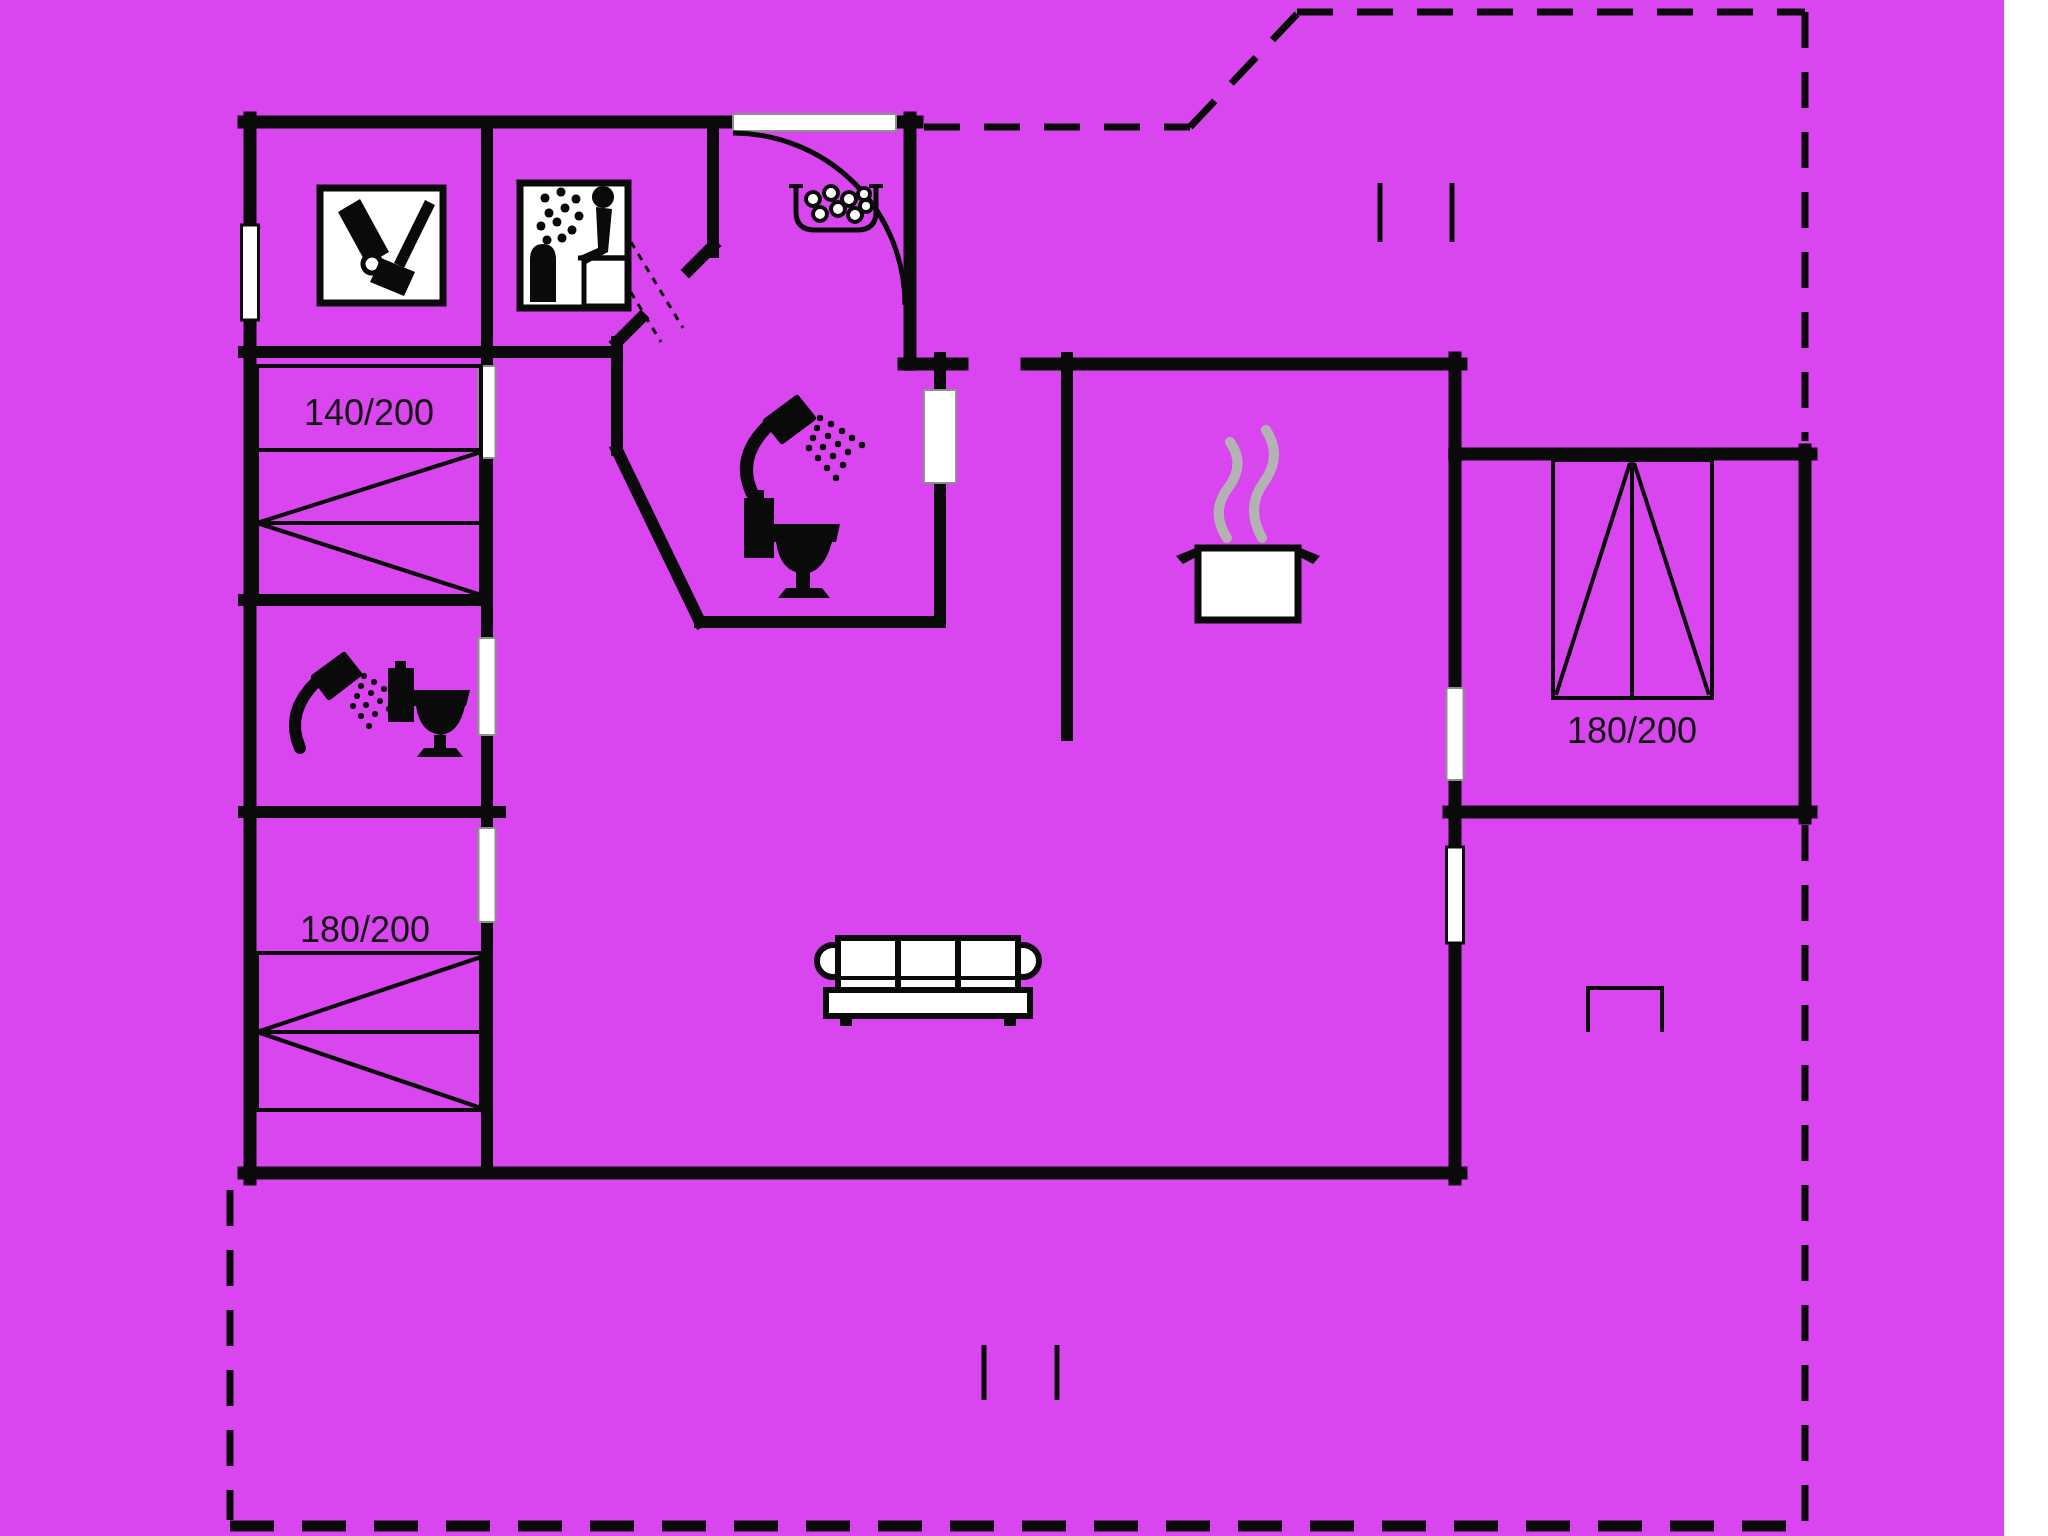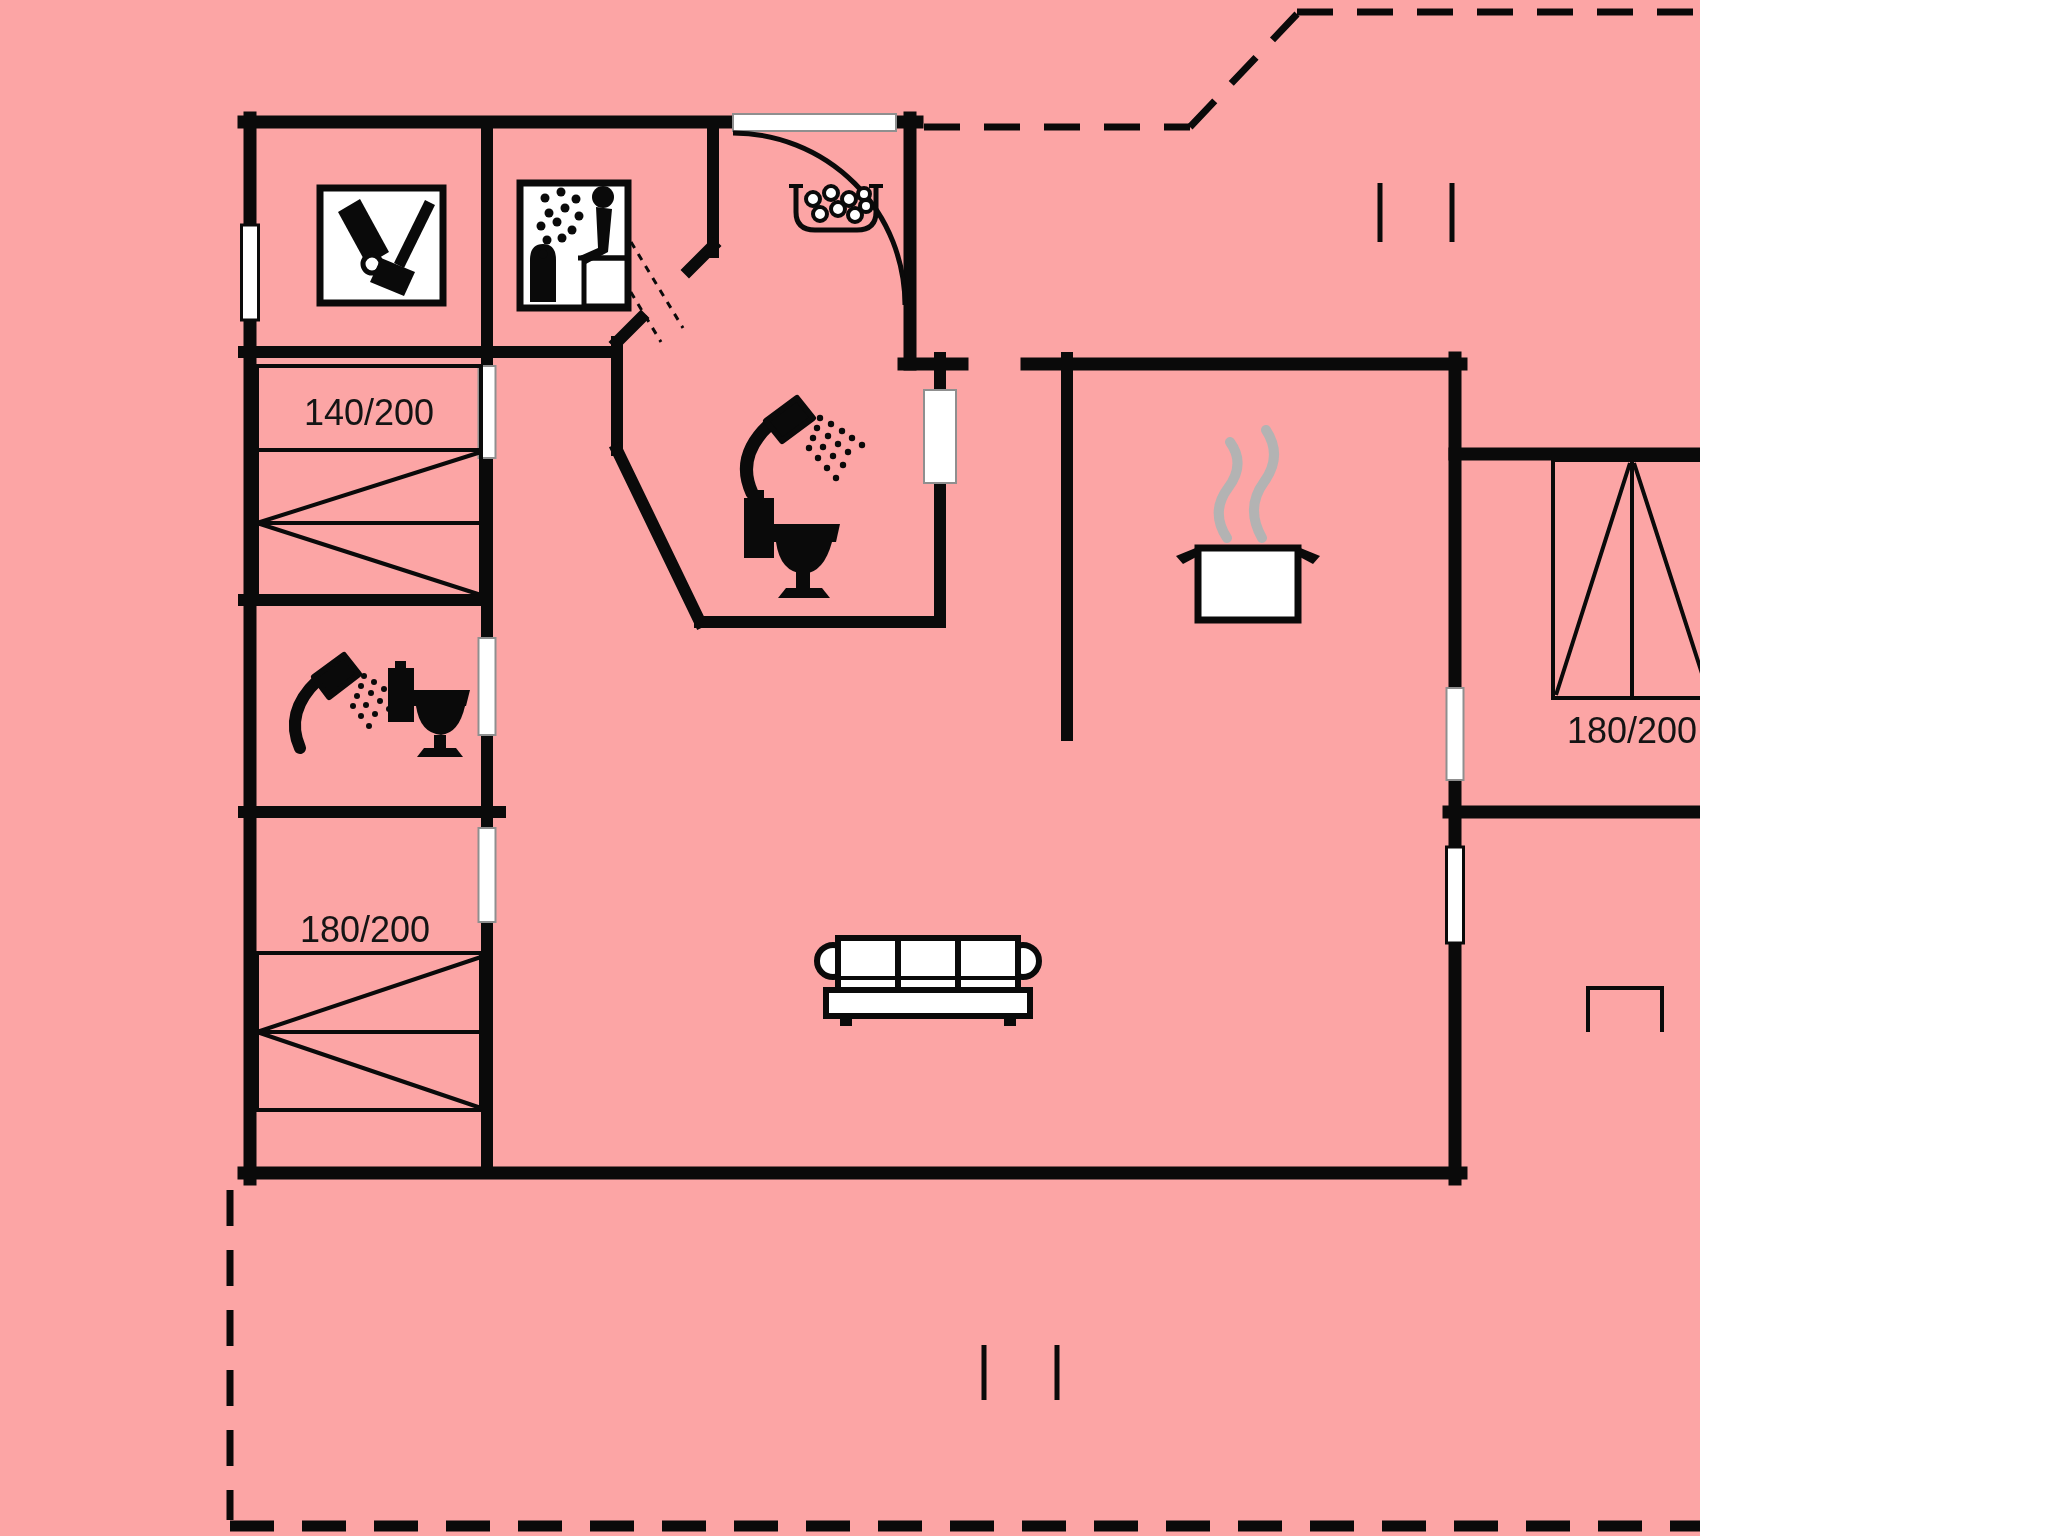--- a/index.html
+++ b/index.html
@@ -1,16 +1,16 @@
 <!DOCTYPE html>
 <html><head>
 <meta charset="utf-8">
 <style>
   html,body{margin:0;padding:0;background:#fff;}
-  #stage{position:relative;width:1700px;height:1536px;background:#fca5a5;overflow:hidden;text-align:center;}
+  #stage{position:relative;width:2004px;height:1536px;background:#d946ef;overflow:hidden;text-align:center;}
   svg{position:absolute;left:0;top:0;}
   .wall{stroke:#0a0a0a;stroke-width:13;fill:none;stroke-linecap:square;}
   .wall-i{stroke:#0a0a0a;stroke-width:12;fill:none;stroke-linecap:square;}
   .thin{stroke:#0a0a0a;stroke-width:4;fill:none;}
   .thin5{stroke:#0a0a0a;stroke-width:5;fill:none;}
   .dash{stroke:#0a0a0a;stroke-width:7;fill:none;stroke-dasharray:36 24;}
   .dashb{stroke:#0a0a0a;stroke-width:11;fill:none;stroke-dasharray:44 28;}
   .dashd{stroke:#0a0a0a;stroke-width:3;fill:none;stroke-dasharray:7 7;}
   .door{fill:#ffffff;stroke:#8f8f8f;stroke-width:2;}
   .win{fill:#ffffff;stroke:#0a0a0a;stroke-width:3;}

